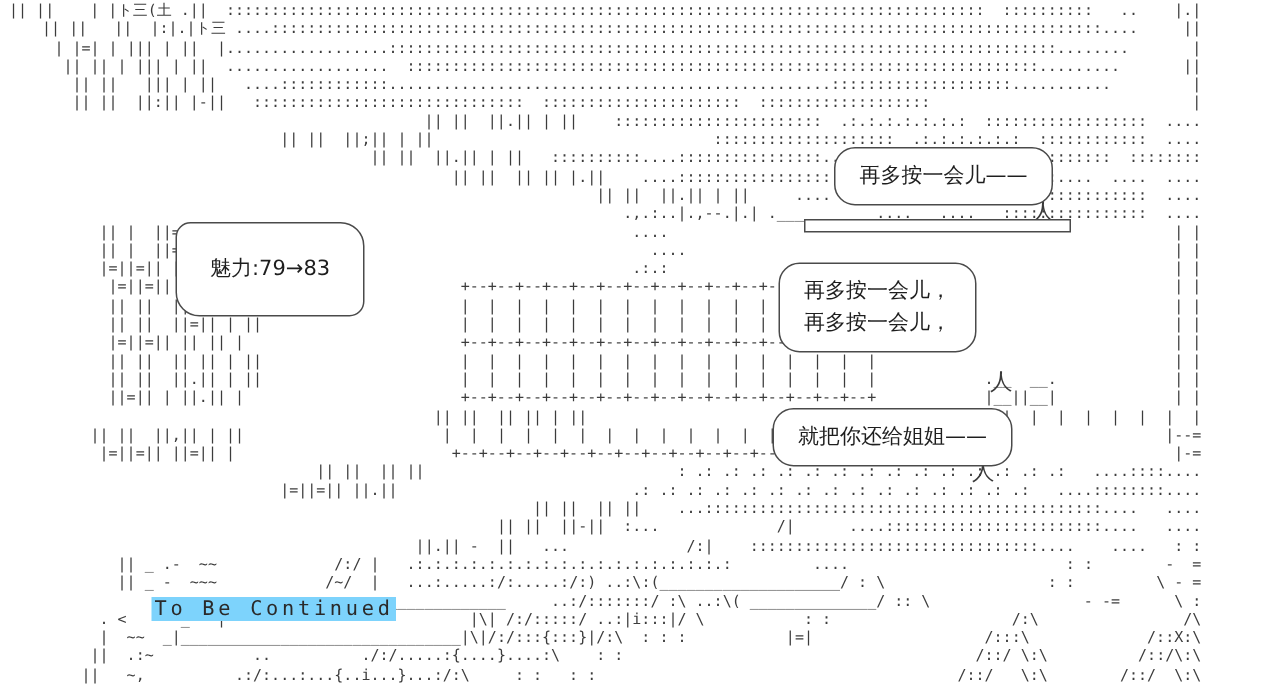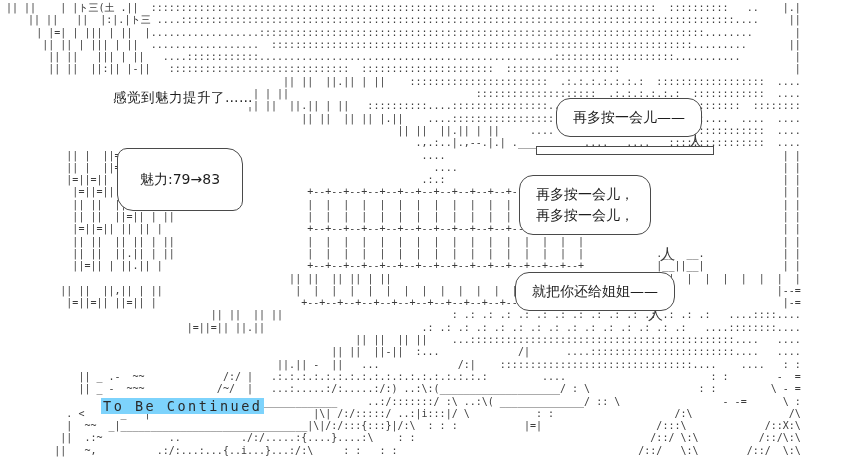--- a/index.html
+++ b/index.html
@@ -104,21 +104,20 @@
  || ||  ||-||  :...             /|      ....::::::::::::::::::::::::....   ....
  ||.|| -  ||   ...             /:|    ::::::::::::::::::::::::::::::::....    ....   : :
  || _ .-  ~~             /:/ |   .:.:.:.:.:.:.:.:.:.:.:.:.:.:.:.:.:.:         ....                        : :        -  =
  || _ -  ~~~            /~/  |   ...:.....:/:.....:/:) ..:\:(____________________/ : \                  : :         \ - =
   _ - ~   _____________________________     ..:/:::::::/ :\ ..:\( ______________/ :: \                 - -=      \ :
  . &lt;   ~  _   |                           |\| /:/:::::/ ..:|i:::|/ \           : :                    /:\                /\
  |  ~~  _|_______________________________|\|/:/:::{:::}|/:\  : : :           |=|                   /:::\             /::X:\
  ||  .:~           ..          ./:/.....:{....}....:\    : :                                       /::/ \:\          /::/\:\
  ||   ~,          .:/:...:...{..i...}...:/:\     : :   : :                                        /::/   \:\        /::/  \:\</pre>
 
-  <div class="overlay status" style="left:111px; top:89px;">感觉到魅力提升了……</div>
 
   <div class="overlay bubble" style="left:117px; top:148px; border-radius:10px 16px 10px 16px; padding:20px 22px;">
     <span>魅力:79→83</span>
   </div>
 
   <div class="overlay bubble" style="left:556px; top:98px;">
     <span>再多按一会儿——</span>
   </div>
   <div class="overlay tail" style="left:688px; top:132px;">人</div>
 

